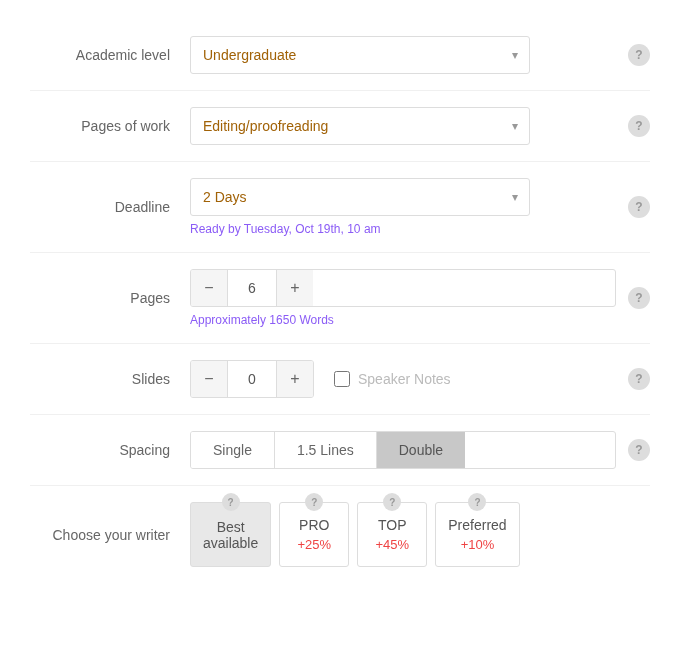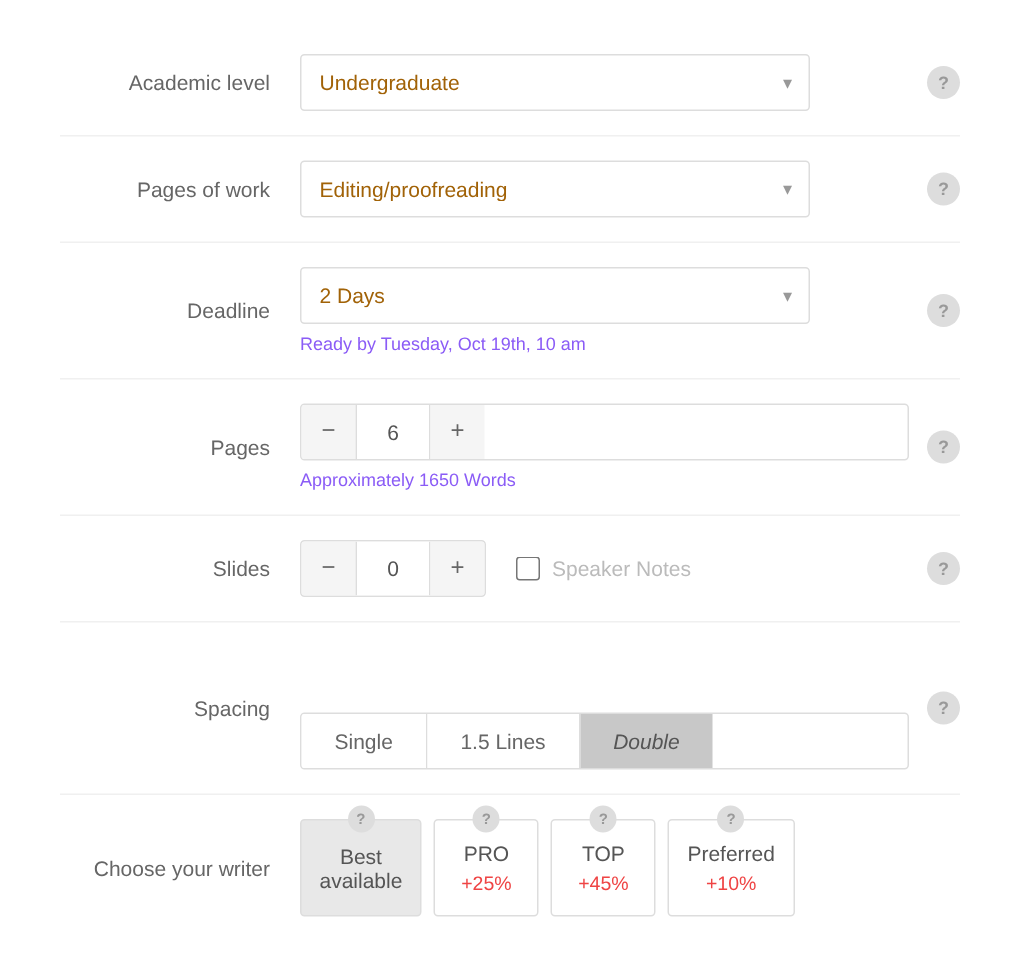--- a/index.html
+++ b/index.html
@@ -5,21 +5,21 @@
     * { box-sizing: border-box; margin: 0; padding: 0; }
     body {
       font-family: Arial, sans-serif;
       background: #fff;
       width: 680px;
       min-height: 651px;
       color: #555;
       font-size: 14px;
     }
     .container {
-      padding: 20px 40px;
+      padding: 20px 30px;
     }
     .row {
       display: flex;
       align-items: center;
       padding: 16px 0;
       border-bottom: 1px solid #f0f0f0;
       position: relative;
     }
     .row:last-child {
       border-bottom: none;
@@ -135,39 +135,37 @@
     .speaker-notes-label {
       color: #bbb;
       font-size: 14px;
     }
     
     .spacing-toggle {
       display: flex;
       border: 1px solid #ddd;
       border-radius: 3px;
       overflow: hidden;
-      margin-top: 44px;
     }
     .spacing-btn {
       padding: 10px 22px;
       border: none;
       background: #fff;
       cursor: pointer;
       font-size: 14px;
       color: #666;
       border-right: 1px solid #ddd;
       outline: none;
     }
     .spacing-btn:last-child {
       border-right: none;
     }
     .spacing-btn.active {
       background: #c8c8c8;
       color: #555;
-      font-style: italic;
     }
     
     .writer-options {
       display: flex;
       gap: 8px;
       align-items: stretch;
     }
     .writer-option {
       border: 1px solid #ddd;
       border-radius: 3px;

